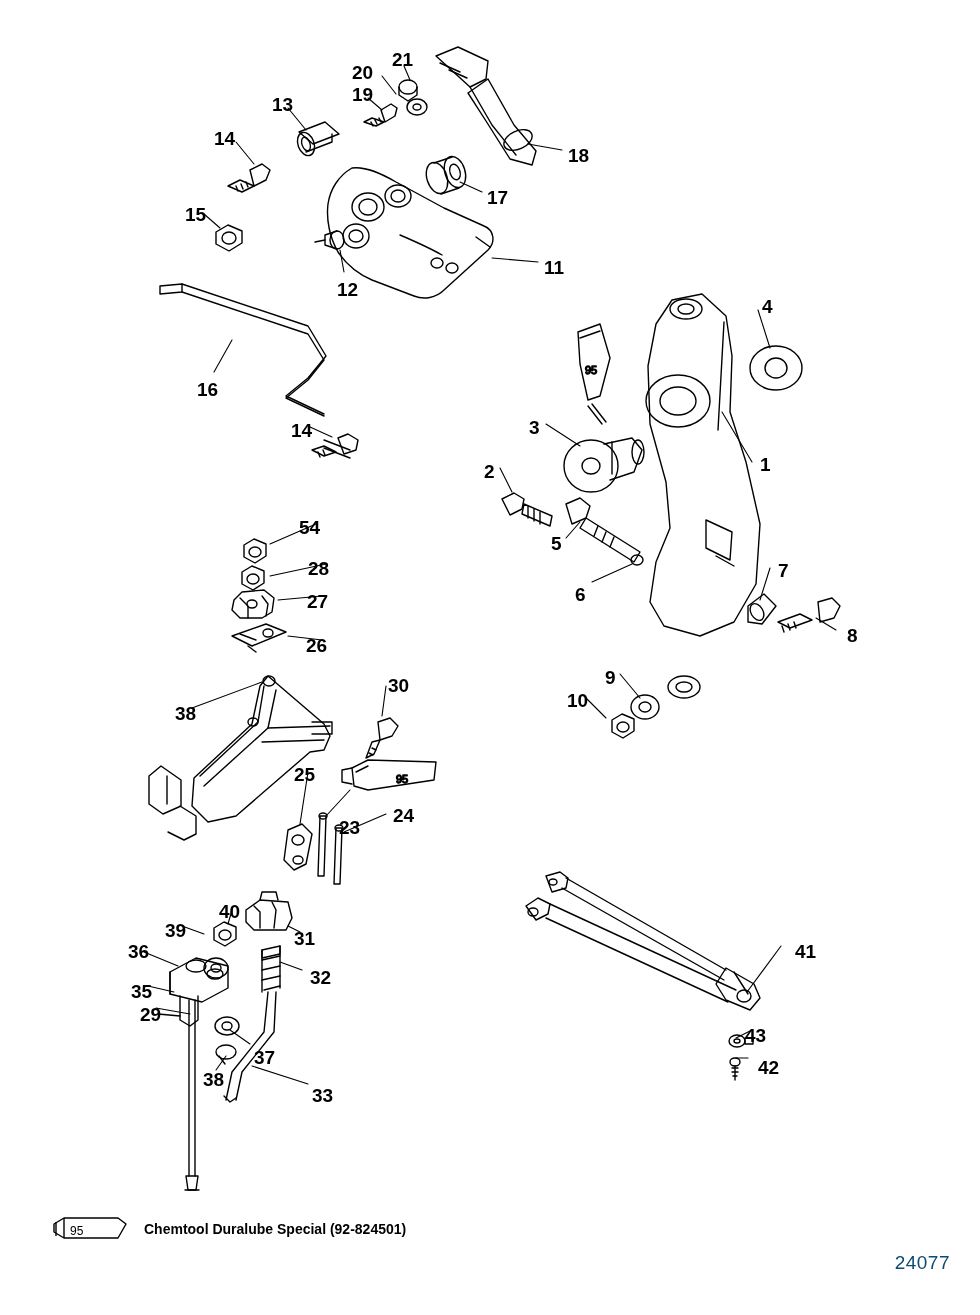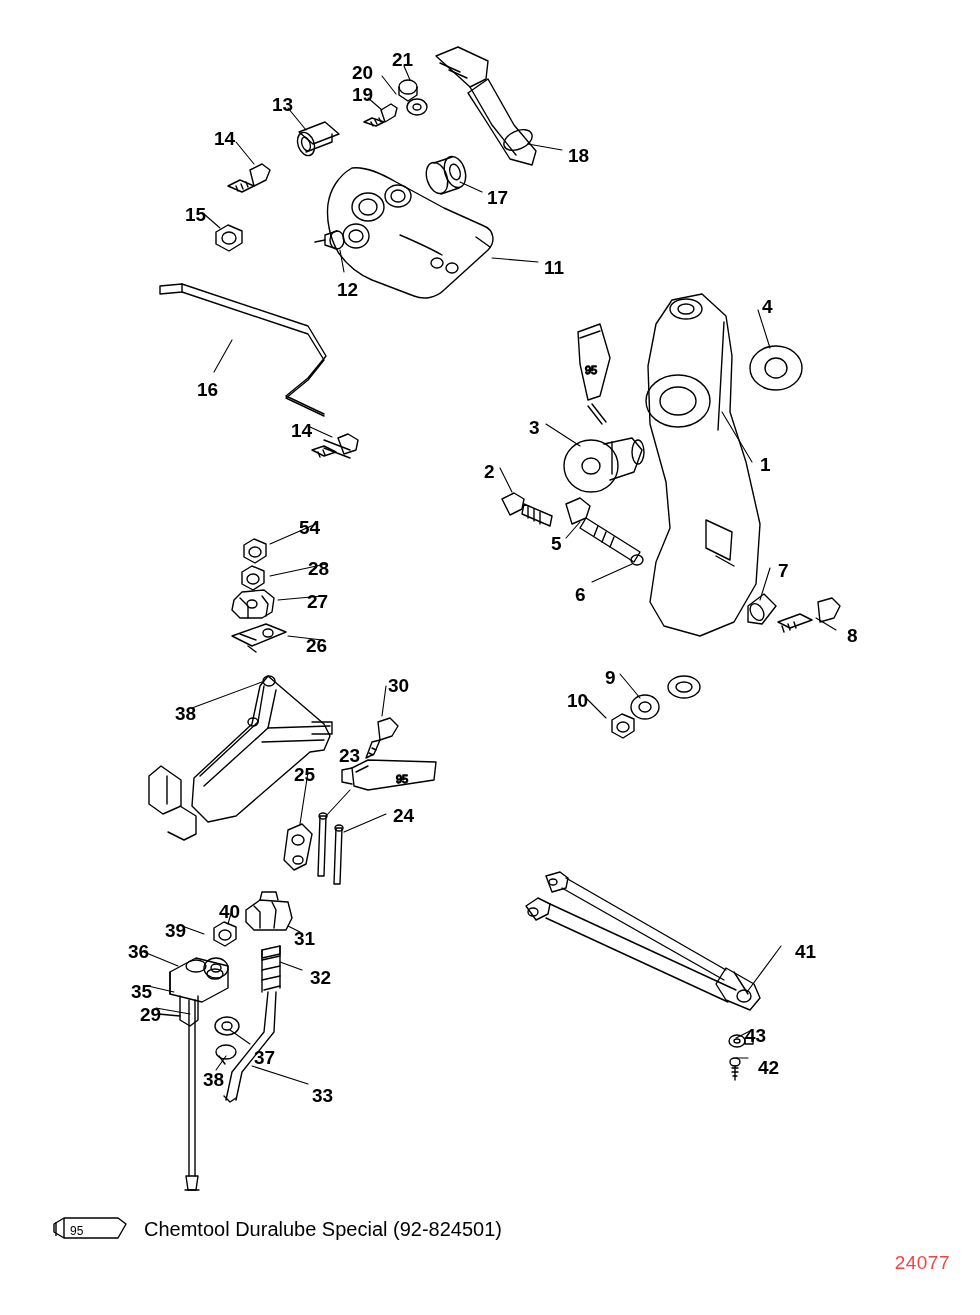--- a/index.html
+++ b/index.html
@@ -37,31 +37,32 @@
   .legend {
     position: absolute;
     left: 50px;
     top: 1212px;
     display: flex;
     align-items: center;
     gap: 14px;
   }
   .legend-text {
     font-family: "Liberation Sans", sans-serif;
-    font-size: 20px;
+    font-size: 14px;
     color: #000000;
     white-space: nowrap;
+    font-weight: bold;
   }
   .figure-number {
     position: absolute;
     right: 30px;
     top: 1252px;
     font-family: "Liberation Sans", sans-serif;
     font-size: 19px;
-    color: #ef4444;
+    color: #0c4a6e;
     letter-spacing: 0.5px;
   }
   svg text.tube-label {
     font-family: "Liberation Sans", sans-serif;
     font-size: 11px;
     fill: #000000;
   }
 </style>
 </head>
 <body>
@@ -442,21 +443,21 @@
   <div class="callout" style="left:778px;top:561px">7</div>
   <div class="callout" style="left:575px;top:585px">6</div>
   <div class="callout" style="left:307px;top:592px">27</div>
   <div class="callout" style="left:847px;top:626px">8</div>
   <div class="callout" style="left:306px;top:636px">26</div>
   <div class="callout" style="left:605px;top:668px">9</div>
   <div class="callout" style="left:388px;top:676px">30</div>
   <div class="callout" style="left:567px;top:691px">10</div>
   <div class="callout" style="left:175px;top:704px">38</div>
   <div class="callout" style="left:294px;top:765px">25</div>
-  <div class="callout" style="left:339px;top:746px">23</div>
+  <div class="callout" style="left:339px;top:818px">23</div>
   <div class="callout" style="left:393px;top:806px">24</div>
   <div class="callout" style="left:219px;top:902px">40</div>
   <div class="callout" style="left:165px;top:921px">39</div>
   <div class="callout" style="left:795px;top:942px">41</div>
   <div class="callout" style="left:294px;top:929px">31</div>
   <div class="callout" style="left:128px;top:942px">36</div>
   <div class="callout" style="left:310px;top:968px">32</div>
   <div class="callout" style="left:131px;top:982px">35</div>
   <div class="callout" style="left:140px;top:1005px">29</div>
   <div class="callout" style="left:745px;top:1026px">43</div>

